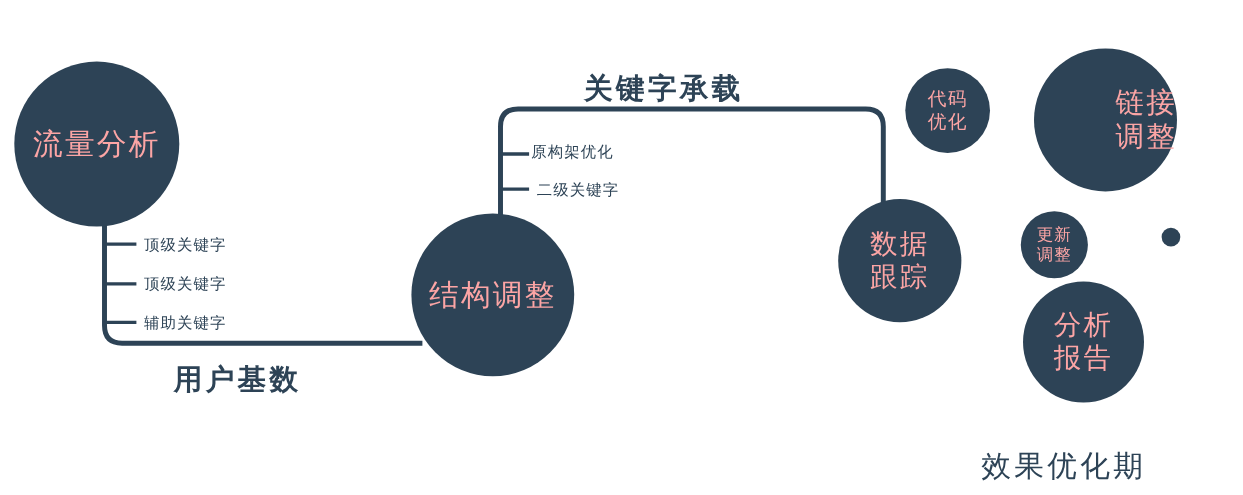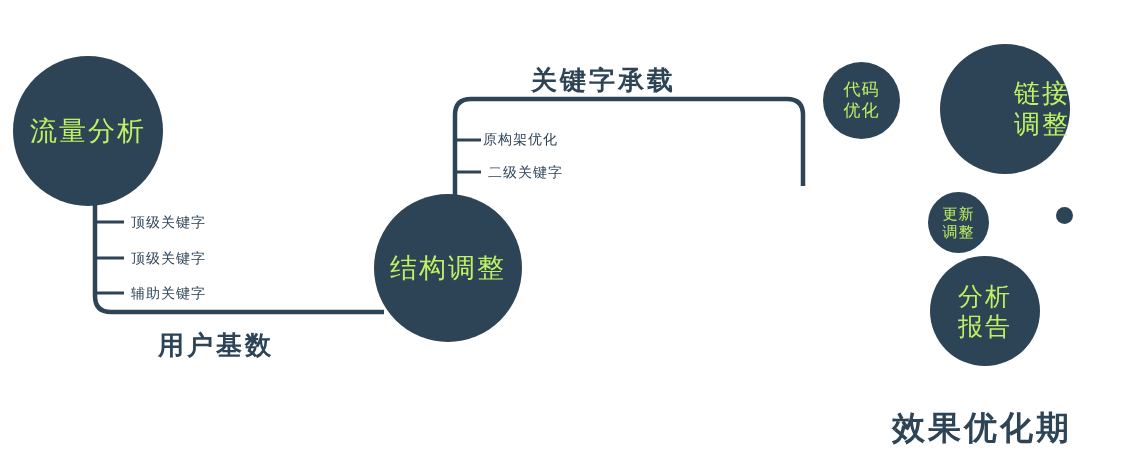--- a/index.html
+++ b/index.html
@@ -29,21 +29,21 @@
   }
   .tick-line {
     fill: none;
     stroke: var(--primary, #2d4356);
     stroke-width: 3;
   }
   .node {
     position: absolute;
     border-radius: 50%;
     background: var(--primary, #2d4356);
-    color: #bef264;
+    color: #fca5a5;
     display: flex;
     align-items: center;
     justify-content: center;
     text-align: center;
     letter-spacing: 2px;
   }
   .node .lbl {
     white-space: pre-line;
     line-height: 1.2;
   }
@@ -59,22 +59,22 @@
     position: absolute;
     color: var(--primary, #2d4356);
     font-size: 26px;
     font-weight: 600;
     letter-spacing: 3px;
     white-space: nowrap;
   }
   .caption {
     position: absolute;
     color: var(--primary, #2d4356);
-    font-size: 33px;
-    font-weight: 700;
+    font-size: 27px;
+    font-weight: 400;
     letter-spacing: 3px;
     white-space: nowrap;
   }
   .dot {
     position: absolute;
     border-radius: 50%;
     background: var(--primary, #2d4356);
   }
 </style>
 </head>
@@ -90,20 +90,24 @@
   </svg>
 
   <div class="node" style="left:374px; top:194px; width:148px; height:148px; font-size:27px;">
     <span class="lbl">结构调整</span>
   </div>
 
   <div class="node" style="left:13px; top:56px; width:150px; height:150px; font-size:27px;">
     <span class="lbl">流量分析</span>
   </div>
 
+  <div class="node" style="left:762px; top:181px; width:112px; height:112px; font-size:25px;">
+    <span class="lbl">数据
+跟踪</span>
+  </div>
 
   <div class="node" style="left:823px; top:62px; width:77px; height:77px; font-size:17px; letter-spacing:1px;">
     <span class="lbl">代码
 优化</span>
   </div>
 
   <div class="node" style="left:940px; top:44px; width:130px; height:130px; font-size:26px;justify-content:flex-end;">
     <span class="lbl">链接
 调整</span>
   </div>

